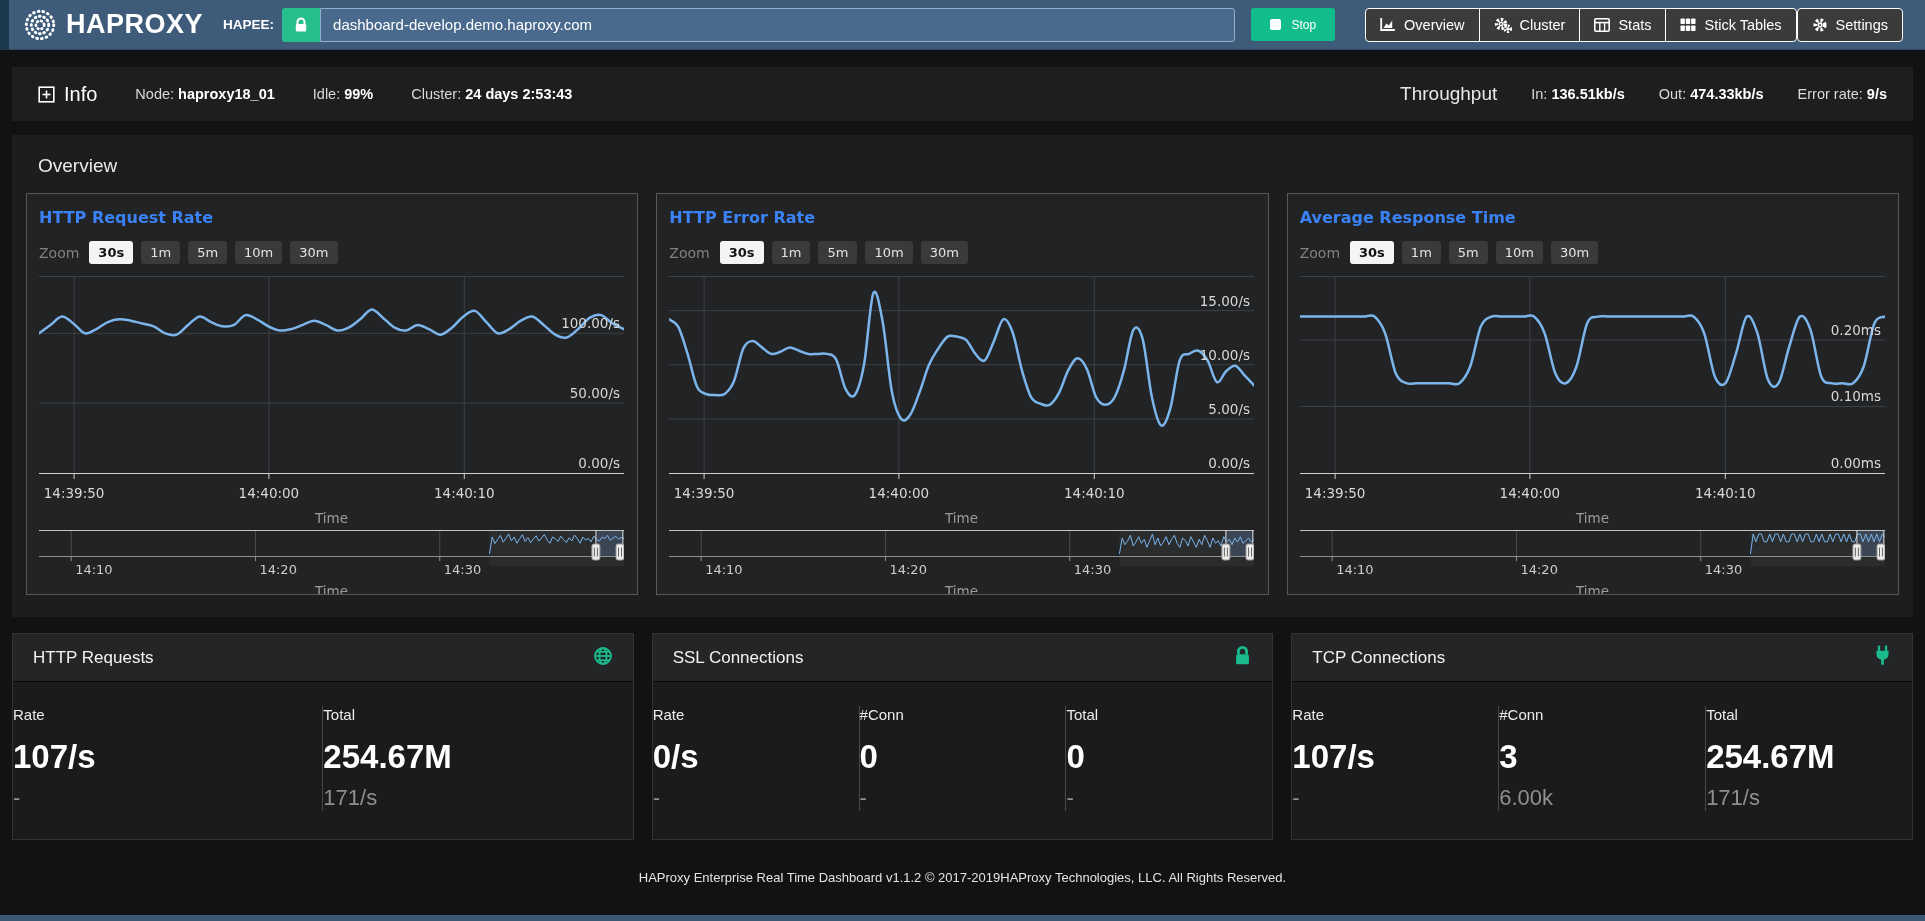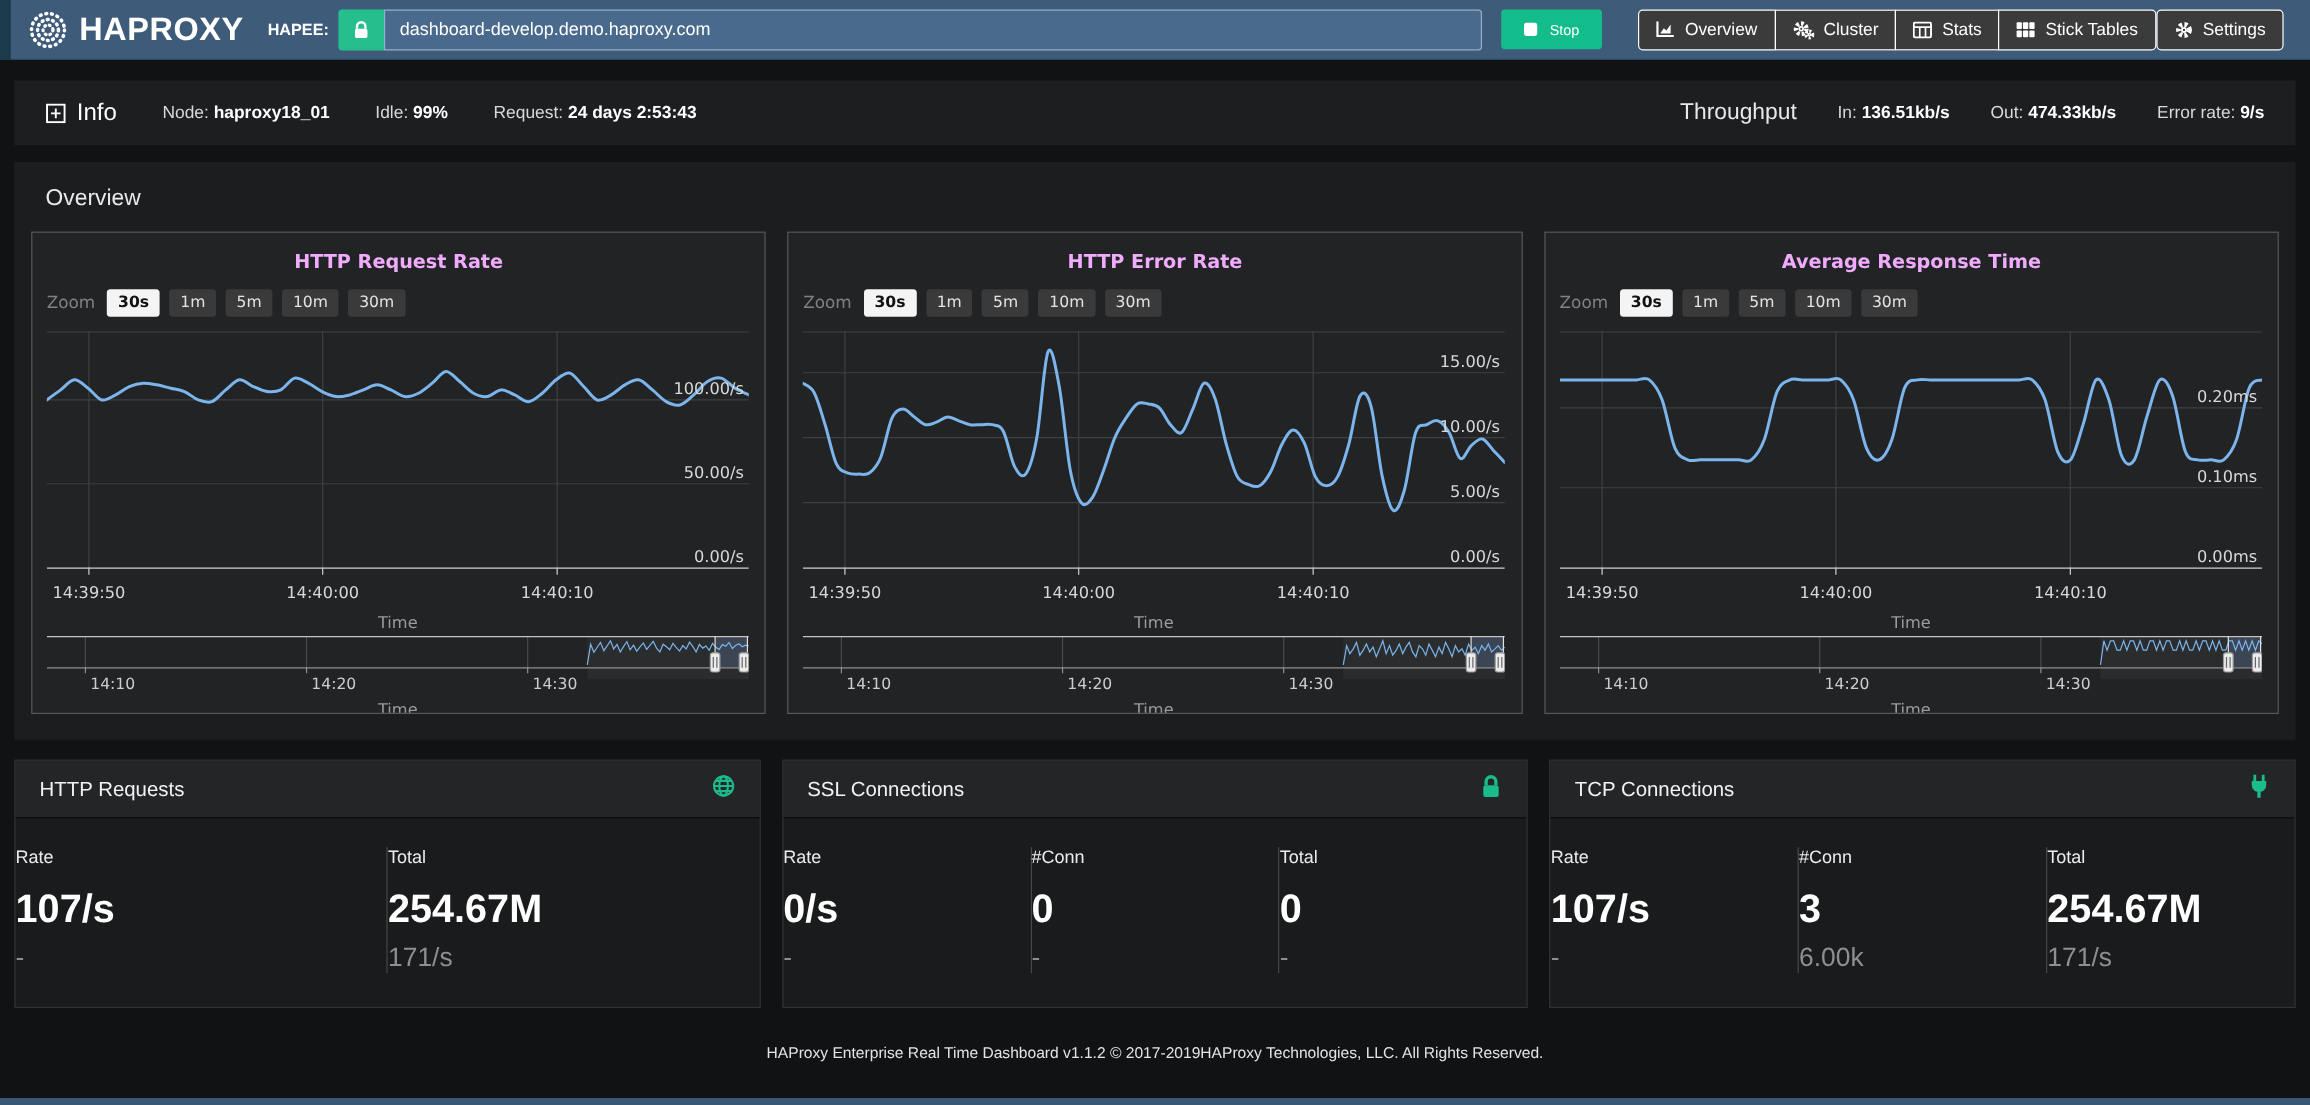--- a/index.html
+++ b/index.html
@@ -31,21 +31,21 @@
   .field{margin-left:38px;font-size:14.5px;color:#d9d9d9;white-space:nowrap;}
   .field b{color:#fff;font-weight:bold;margin-left:4px;}
   .tp{margin-left:auto;display:flex;align-items:center;}
   .tp-title{font-size:19px;color:#e8e8e8;}
   .tp .field{margin-left:34px;}
 
   .section{margin:14px 12px 0;background:#1b1d1e;padding:12px 14px 22px;}
   .section-title{color:#e9e9e9;font-size:19px;padding:8px 0 16px 12px;}
   .charts-row{display:flex;gap:18px;}
   .chart-panel{flex:1;height:402px;border:1px solid #56585a;background:#212325;padding:10px 12px 0;box-sizing:border-box;overflow:hidden;font-family:"DejaVu Sans",sans-serif;}
-  .chart-title{text-align:center;color:#f0abfc;font-size:16px;font-weight:bold;padding-top:4px;}
+  .chart-title{text-align:left;color:#3b82f6;font-size:16px;font-weight:bold;padding-top:4px;}
   .zoom-row{display:flex;align-items:center;gap:8px;margin-top:14px;}
   .zoom-label{color:#818181;font-size:14px;margin-right:2px;}
   .zoom-btn{background:#3a3a3a;color:#e3e3e3;border:none;border-radius:3px;font-size:13px;padding:4px 9px;font-family:inherit;cursor:pointer;}
   .zoom-btn.sel{background:#f4f4f4;color:#111;font-weight:bold;}
   .main-plot{margin-top:12px;display:block;}
   .nav-plot{margin-top:4px;display:block;}
   svg text{font-family:"DejaVu Sans",sans-serif;}
 
   .cards-row{display:flex;gap:18px;margin:16px 12px 0;}
   .card{flex:1;background:#1a1b1c;border:1px solid #323334;}
@@ -146,21 +146,21 @@
     <div class="info-title">
       <svg width="17" height="17" viewBox="0 0 17 17">
         <rect x="1.2" y="1.2" width="14.6" height="14.6" fill="none" stroke="#fff" stroke-width="1.6"></rect>
         <line x1="8.5" y1="4.5" x2="8.5" y2="12.5" stroke="#fff" stroke-width="1.6"></line>
         <line x1="4.5" y1="8.5" x2="12.5" y2="8.5" stroke="#fff" stroke-width="1.6"></line>
       </svg>
       <span>Info</span>
     </div>
     <div class="field"><span>Node:</span><b>haproxy18_01</b></div>
     <div class="field"><span>Idle:</span><b>99%</b></div>
-    <div class="field"><span>Request:</span><b>24 days 2:53:43</b></div>
+    <div class="field"><span>Cluster:</span><b>24 days 2:53:43</b></div>
     <div class="tp">
       <span class="tp-title">Throughput</span>
       <div class="field"><span>In:</span><b>136.51kb/s</b></div>
       <div class="field"><span>Out:</span><b>474.33kb/s</b></div>
       <div class="field"><span>Error rate:</span><b>9/s</b></div>
     </div>
   </div>
 
   <section class="section">
     <div class="section-title">Overview</div>

